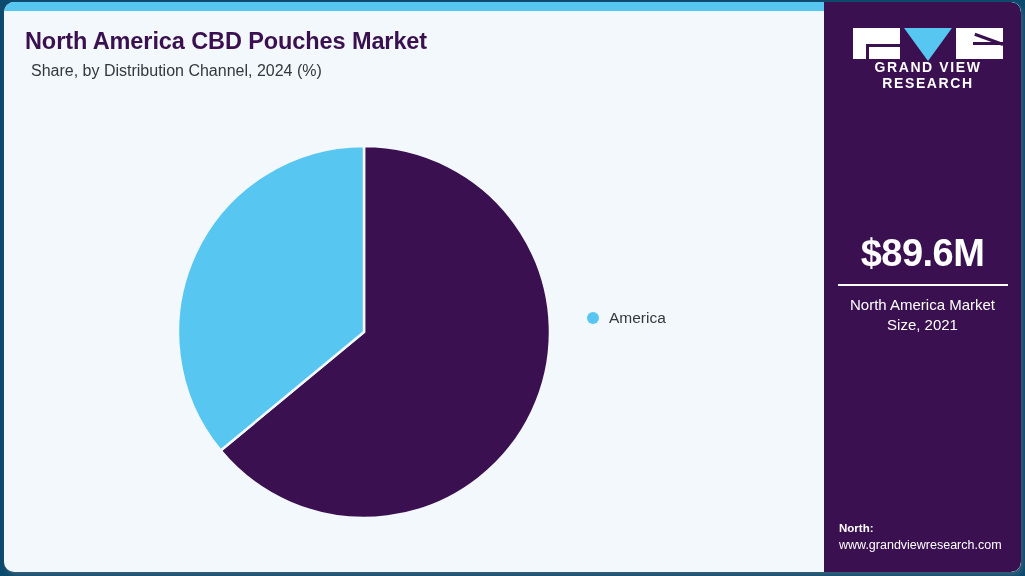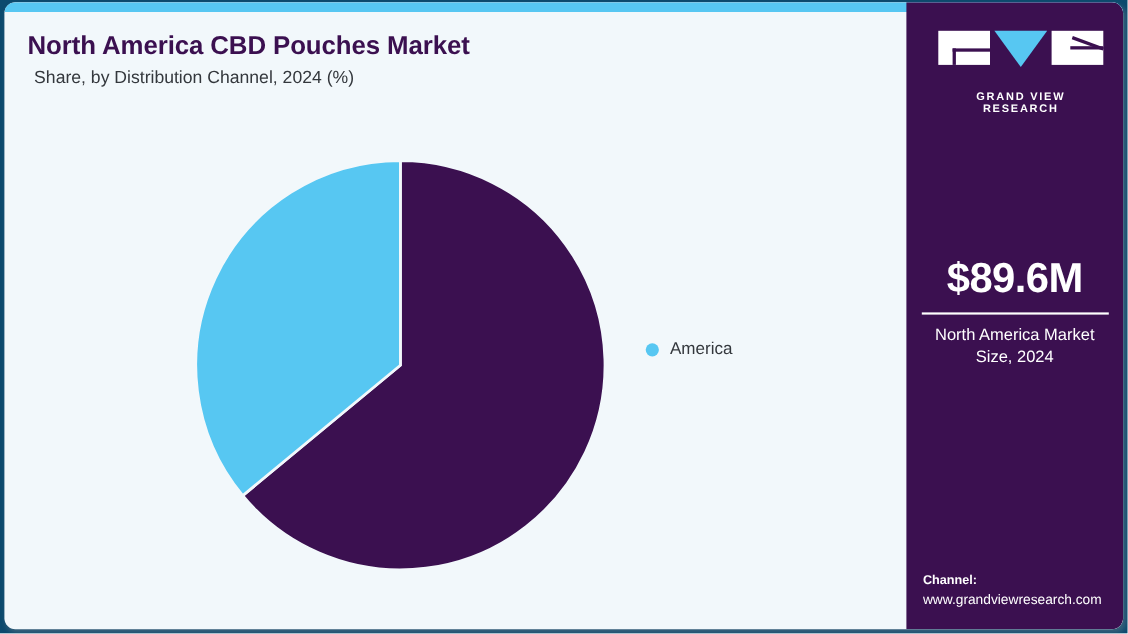--- a/index.html
+++ b/index.html
@@ -173,24 +173,24 @@
   .logo-v {
     width: 0;
     height: 0;
     border-left: 24px solid transparent;
     border-right: 24px solid transparent;
     border-top: 33px solid #57c7f2;
     margin: 0 4px;
     align-self: flex-start;
   }
   .logo-text {
-    margin-top: 24px;
+    margin-top: 0;
     text-align: center;
     color: #ffffff;
-    font-size: 10px;
+    font-size: 14px;
     font-weight: bold;
     letter-spacing: 1.6px;
   }
 
   
   .stat {
     position: absolute;
     left: 0;
     top: 232px;
     width: 197px;
@@ -270,23 +270,23 @@
           <span class="logo-g"></span>
           <span class="logo-v"></span>
           <span class="logo-r"></span>
         </div>
         <div class="logo-text">GRAND VIEW RESEARCH</div>
       </div>
 
       <div class="stat">
         <div class="stat-value">$89.6M</div>
         <div class="stat-rule"></div>
-        <div class="stat-caption">North America Market Size, 2024</div>
+        <div class="stat-caption">North America Market Size, 2021</div>
       </div>
 
       <div class="source">
-        <div class="source-label">Channel:</div>
+        <div class="source-label">North:</div>
         <div class="source-url">www.grandviewresearch.com</div>
       </div>
 
     </div>
   </div>
 </div>
 
 </body></html>

